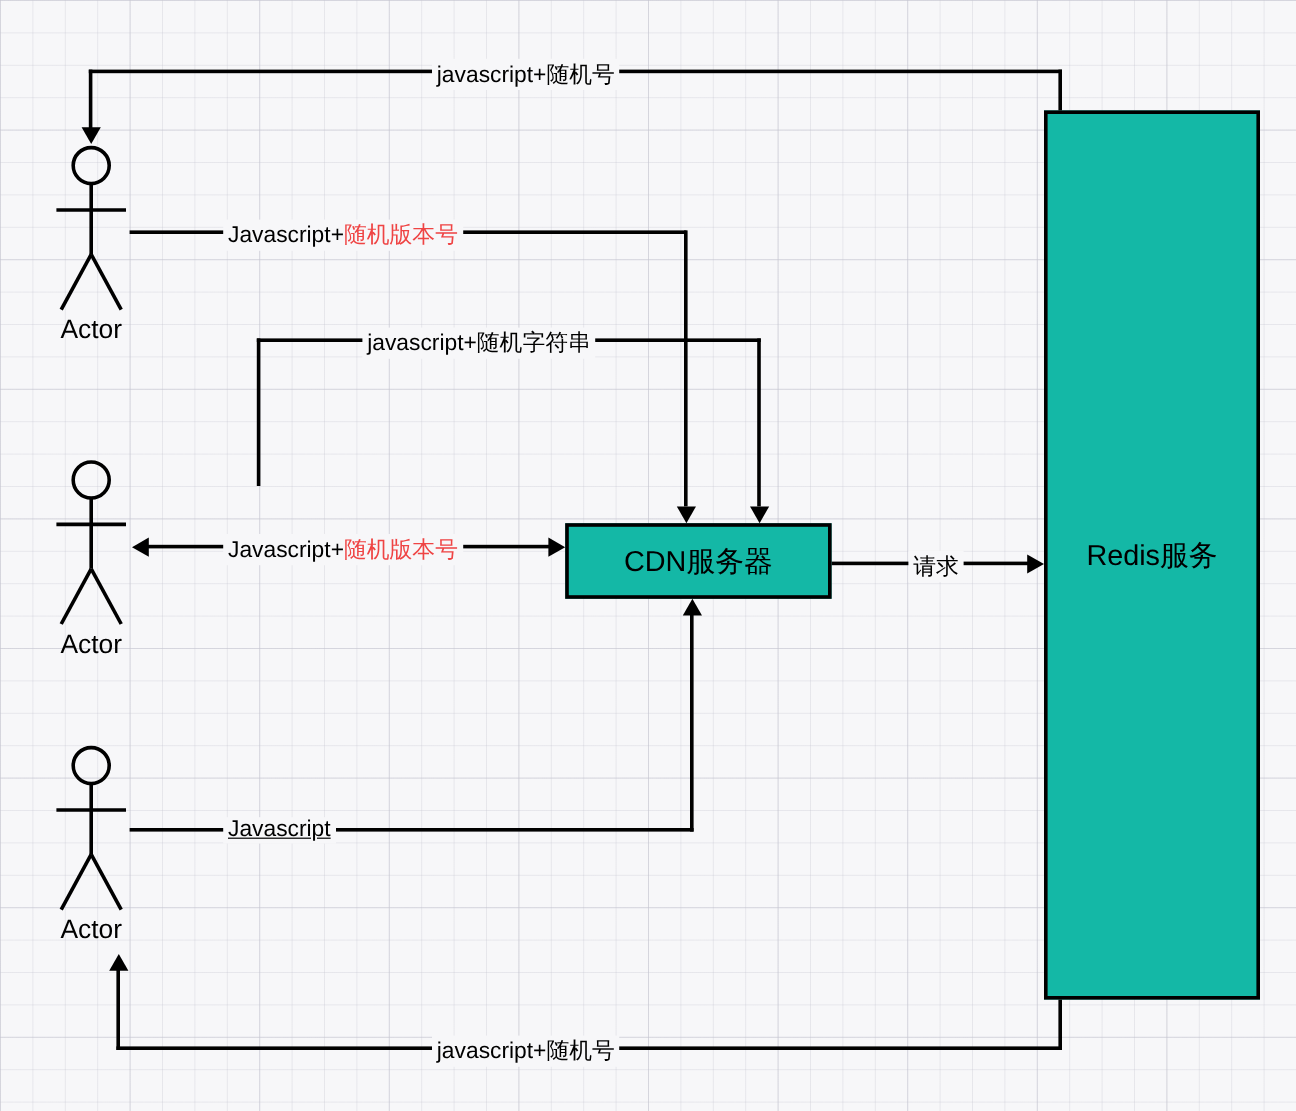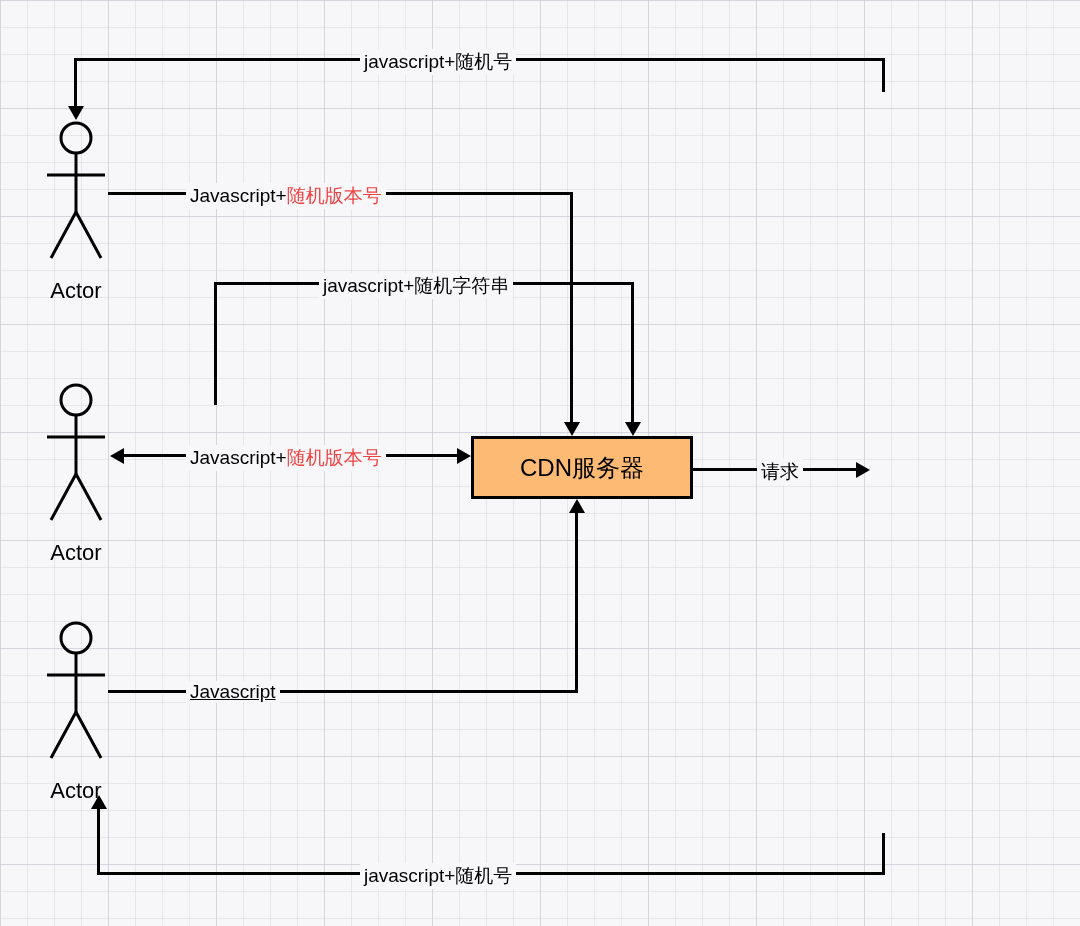--- a/index.html
+++ b/index.html
@@ -25,25 +25,25 @@
       text-align: center;
     }
     .actor svg {
       display: block;
       margin: 0 auto;
     }
     .actor-label {
       font-size: 22px;
       color: #000;
       display: block;
-      margin-top: 18px;
+      margin-top: 2px;
     }
     .node-box {
       position: absolute;
-      background: #fdba74;
+      background: #14b8a6;
       border: 3px solid #000;
       display: flex;
       align-items: center;
       justify-content: center;
       font-size: 24px;
       color: #000;
       white-space: nowrap;
     }
     .edge-label-box {
       position: absolute;
@@ -105,20 +105,23 @@
       <line x1="33" y1="92" x2="8" y2="138" stroke="#000" stroke-width="3"></line>
       <line x1="33" y1="92" x2="58" y2="138" stroke="#000" stroke-width="3"></line>
     </svg>
     <span class="actor-label">Actor</span>
   </div>
 
   <div class="node-box" style="left:471px; top:436px; width:222px; height:63px;">
     <span>CDN服务器</span>
   </div>
 
+  <div class="node-box" style="left:870px; top:92px; width:180px; height:741px;">
+    <span>Redis服务</span>
+  </div>
 
   <div class="line hline" style="left:108px; top:192px; width:464px;"></div>
   <div class="line vline" style="left:570px; top:192px; height:230px;"></div>
   <div class="arrow down" style="left:563.5px; top:422px;"></div>
   <div class="edge-label-box" style="left:186px; top:183px;">
     <span>Javascript+</span><span class="gray">随机版本号</span>
   </div>
 
   <div class="line hline" style="left:123px; top:454px; width:336px;"></div>
   <div class="arrow left" style="left:110px; top:447.5px;"></div>
@@ -137,21 +140,21 @@
   <div class="line hline" style="left:693px; top:468px; width:165px;"></div>
   <div class="arrow right" style="left:856px; top:461.5px;"></div>
   <div class="edge-label-box" style="left:757px; top:459px;">
     <span>请求</span>
   </div>
 
   <div class="line vline" style="left:214px; top:282px; height:123px;"></div>
   <div class="line hline" style="left:214px; top:282px; width:420px;"></div>
   <div class="line vline" style="left:631px; top:282px; height:140px;"></div>
   <div class="arrow down" style="left:624.5px; top:422px;"></div>
-  <div class="edge-label-box" style="left:319px; top:273px;">
+  <div class="edge-label-box" style="left:302px; top:273px;">
     <span>javascript+随机字符串</span>
   </div>
 
   <div class="line vline" style="left:882px; top:58px; height:34px;"></div>
   <div class="line hline" style="left:74px; top:58px; width:811px;"></div>
   <div class="line vline" style="left:74px; top:58px; height:49px;"></div>
   <div class="arrow down" style="left:67.5px; top:106px;"></div>
   <div class="edge-label-box" style="left:360px; top:49px;">
     <span>javascript+随机号</span>
   </div>

